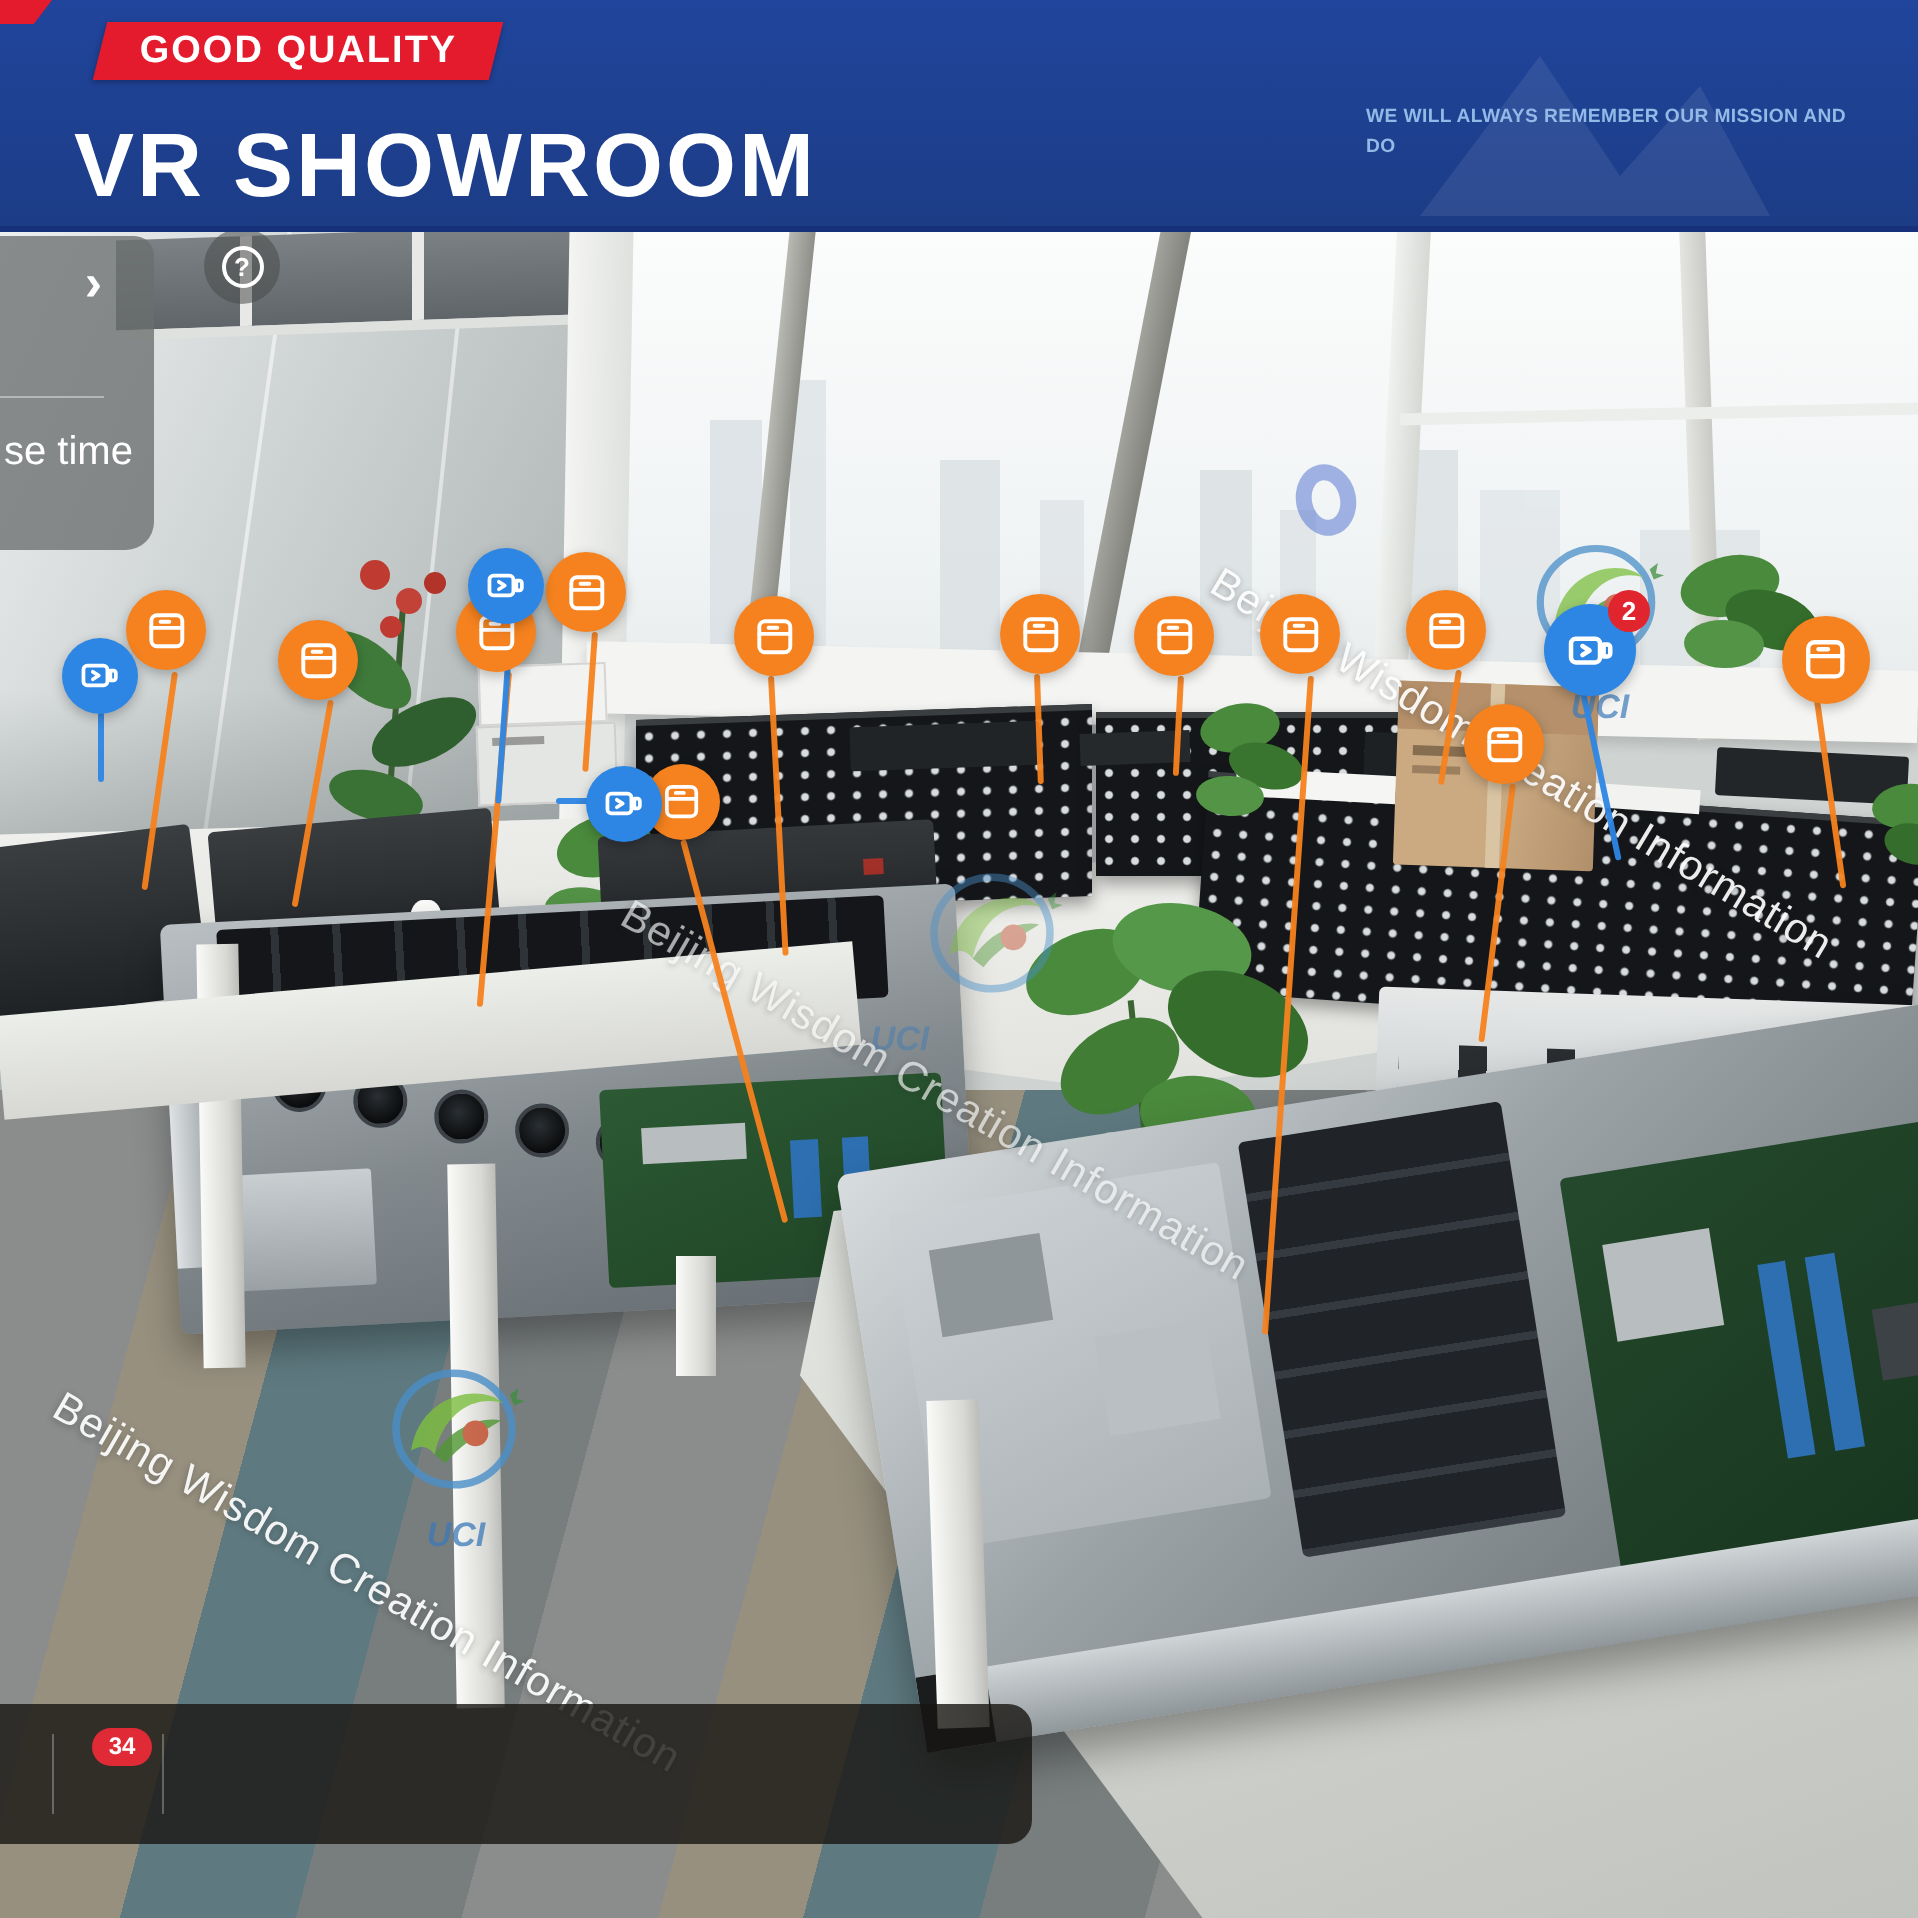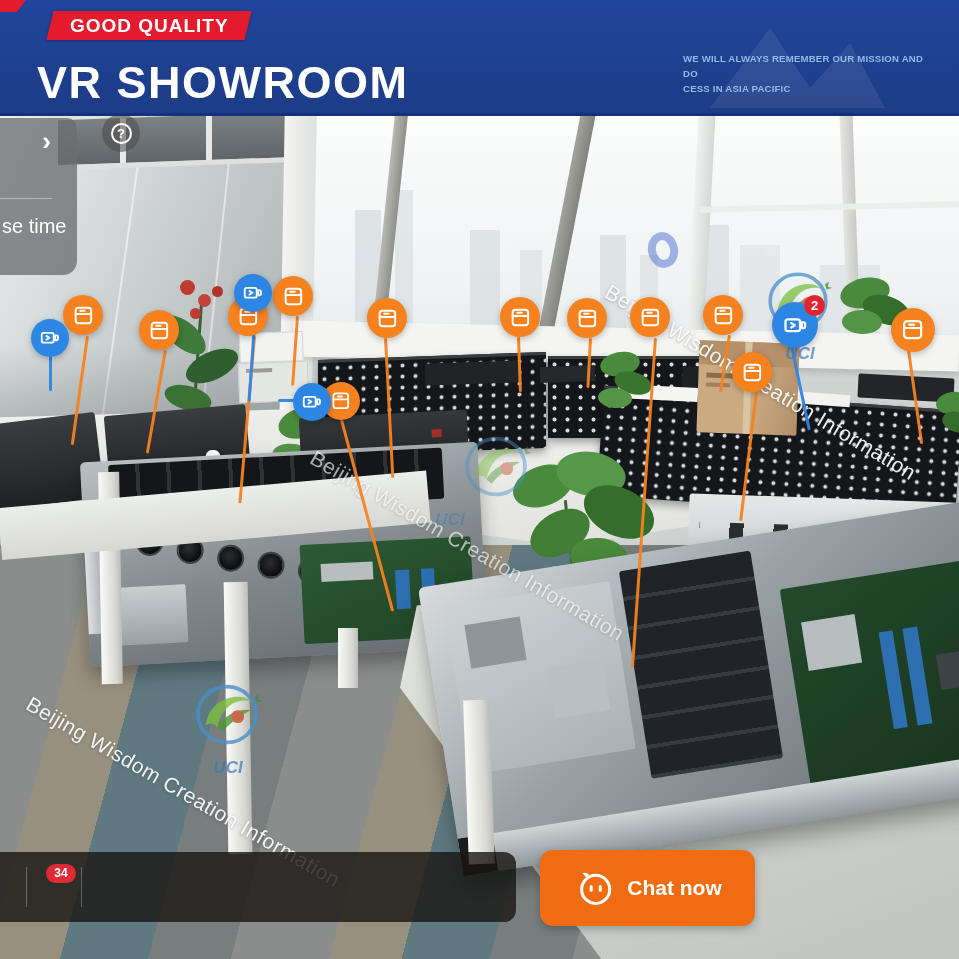--- a/index.html
+++ b/index.html
@@ -431,43 +431,33 @@
     <svg id="hdr-emblem" viewBox="0 0 190 96">
       <path d="M10,90 L70,10 L110,70 L150,25 L185,90 Z" fill="#ffffff"></path>
     </svg>
     <div id="corner-red"></div>
     <div id="ribbon">
         <span>GOOD QUALITY</span>
       </div>
     <div id="vr-title">VR SHOWROOM</div>
     <div id="mission">
       <div>WE WILL ALWAYS REMEMBER OUR MISSION AND DO</div>
-      <div>CESS IN ASIA PACIFIC</div>
     </div>
   </div>
 
   <div id="side-panel">
     <div class="chev">›</div>
     <div class="div"></div>
     <div class="txt">se time</div>
   </div>
 
   <div id="help">
     <div class="ring">?</div>
   </div>
 
   <div id="bottom-bar">
     <div class="bb-div" style="margin:0 28px 0 26px"></div>
     <div class="bb-div" style="margin:0 26px 0 26px"></div>
     <div id="badge-products">34</div>
   </div>
 
-  <div id="chat-btn">
-    <svg viewBox="0 0 32 32" fill="none" stroke="#fff" stroke-width="2.2" stroke-linecap="round">
-      <circle cx="16.5" cy="17" r="10.2"></circle>
-      <line x1="13.2" y1="15" x2="13.2" y2="17.6"></line>
-        <line x1="19.8" y1="15" x2="19.8" y2="17.6"></line>
-      <path d="M9.5,8.2 L6.8,5 Q10.4,4.4 11.8,6.6" fill="#fff" stroke="none"></path>
-    </svg>
-    <span>Chat now</span>
-  </div>
 
 </div>
 
 </body></html>

